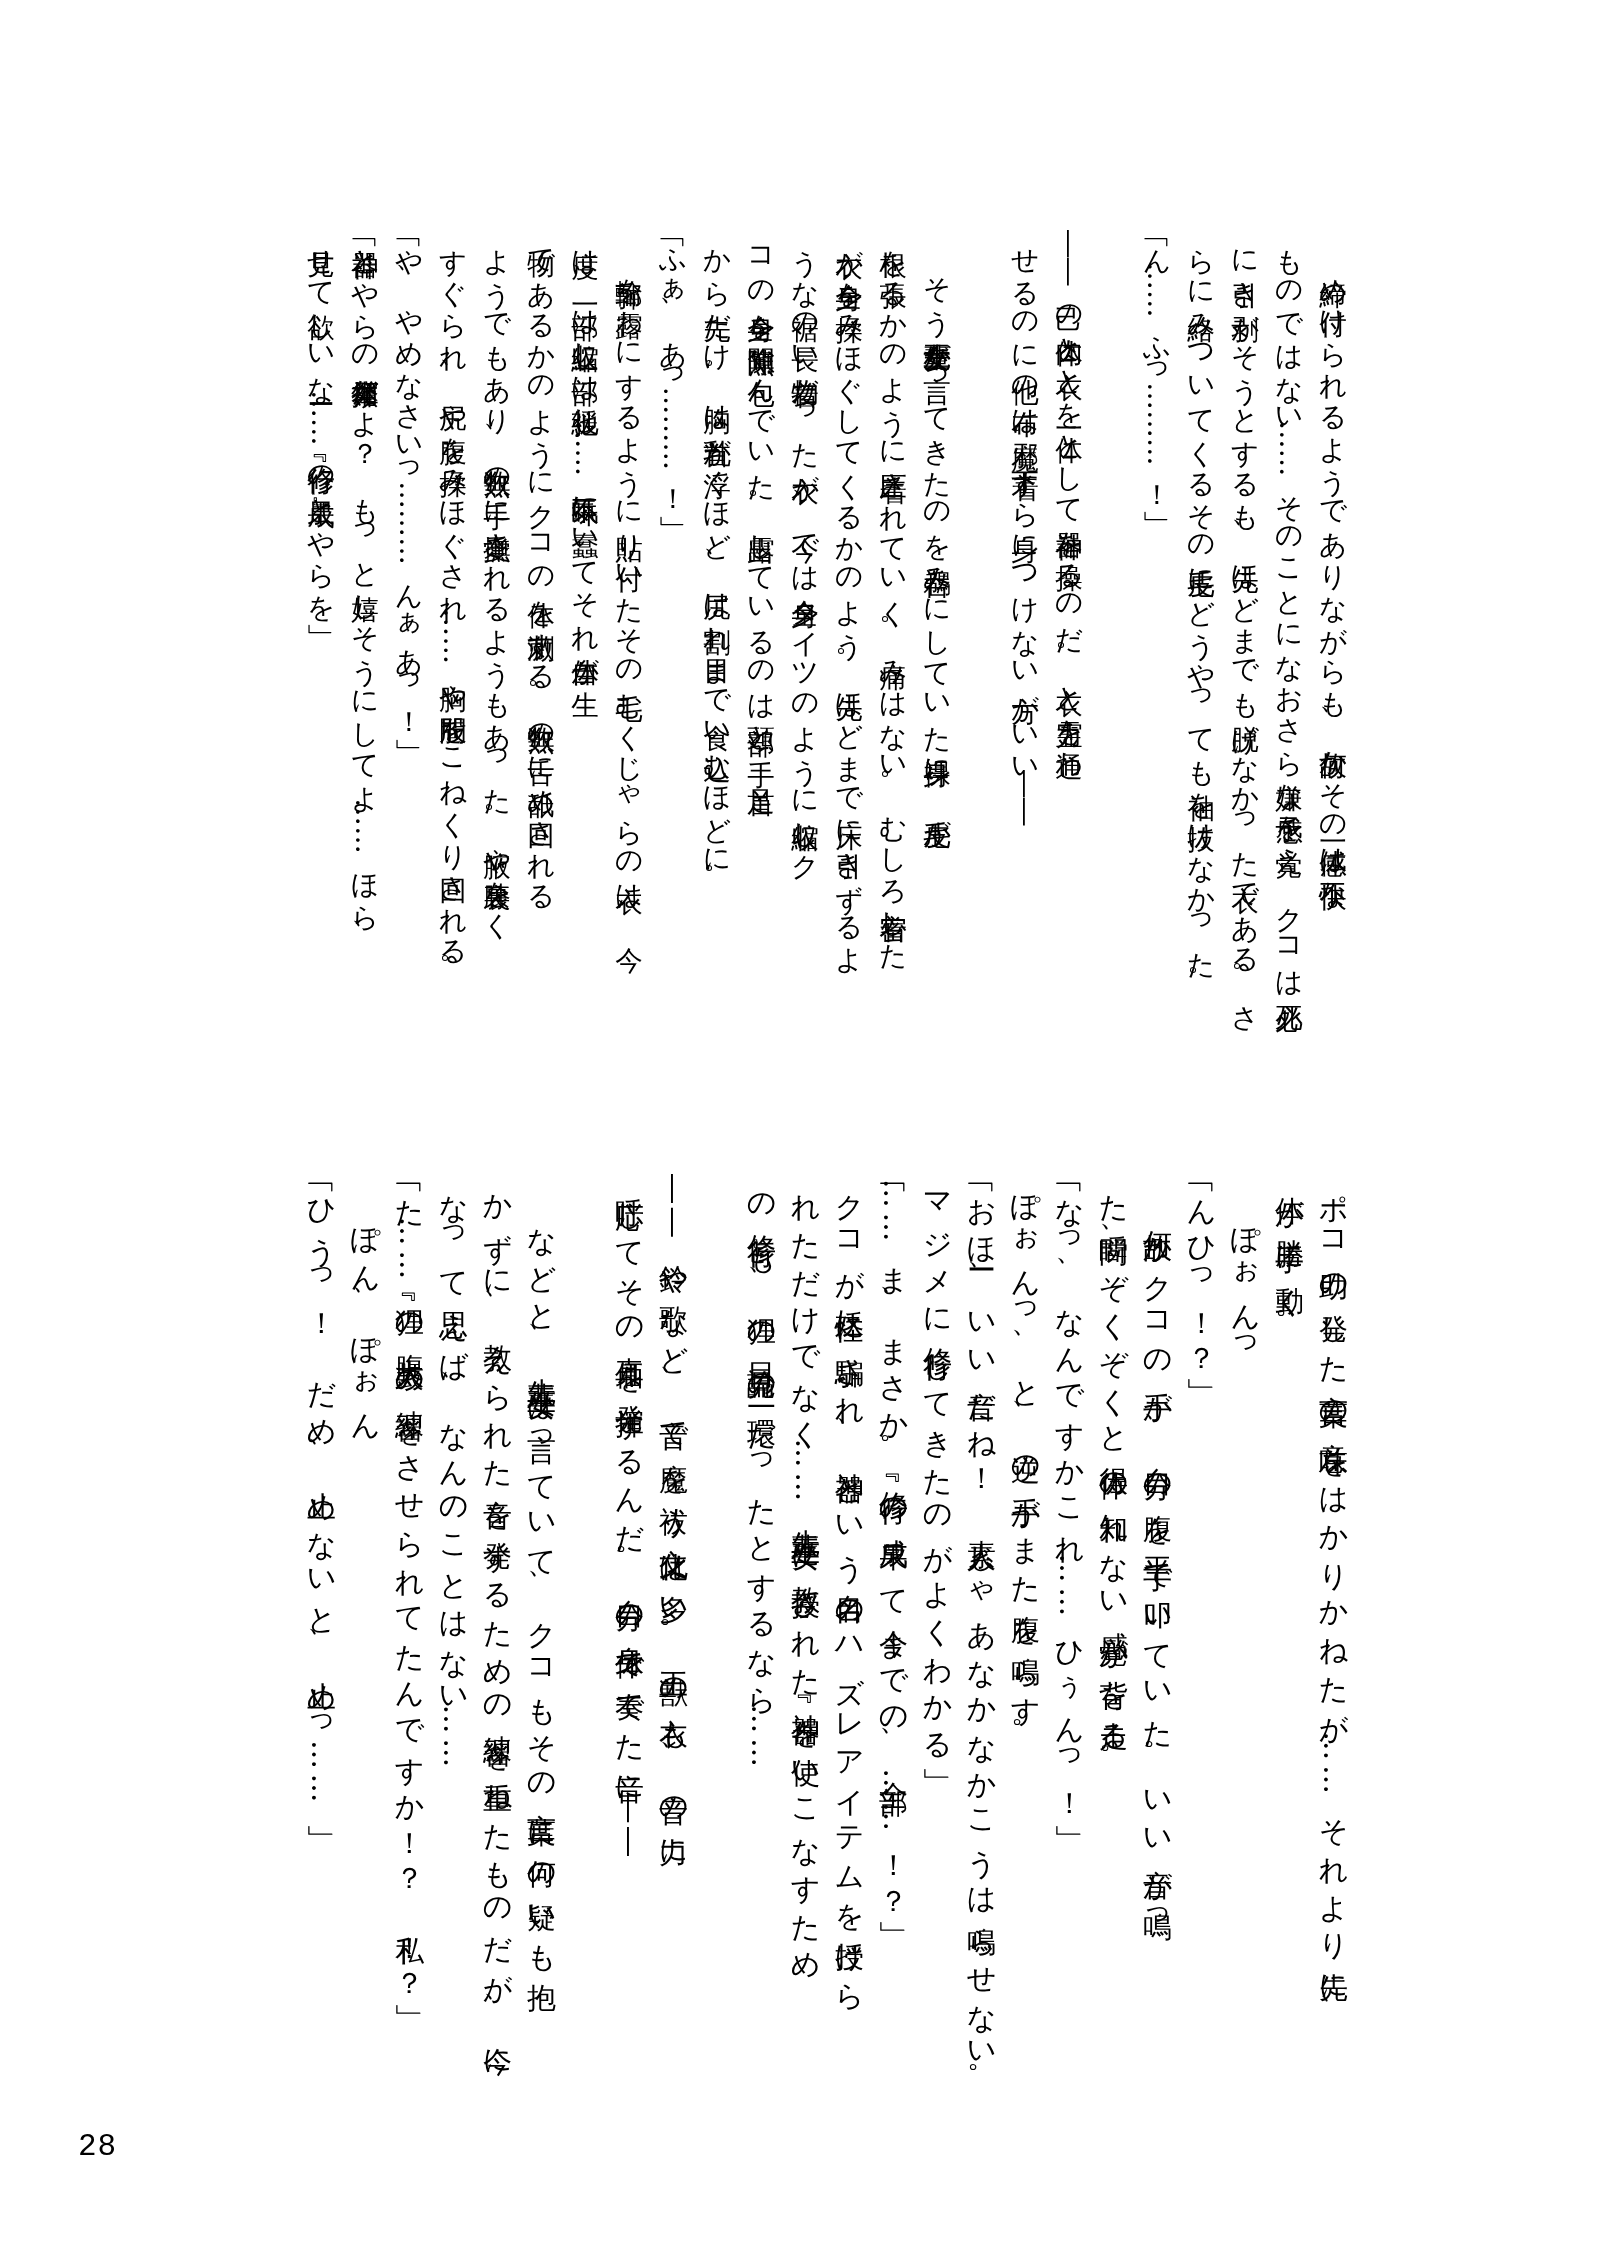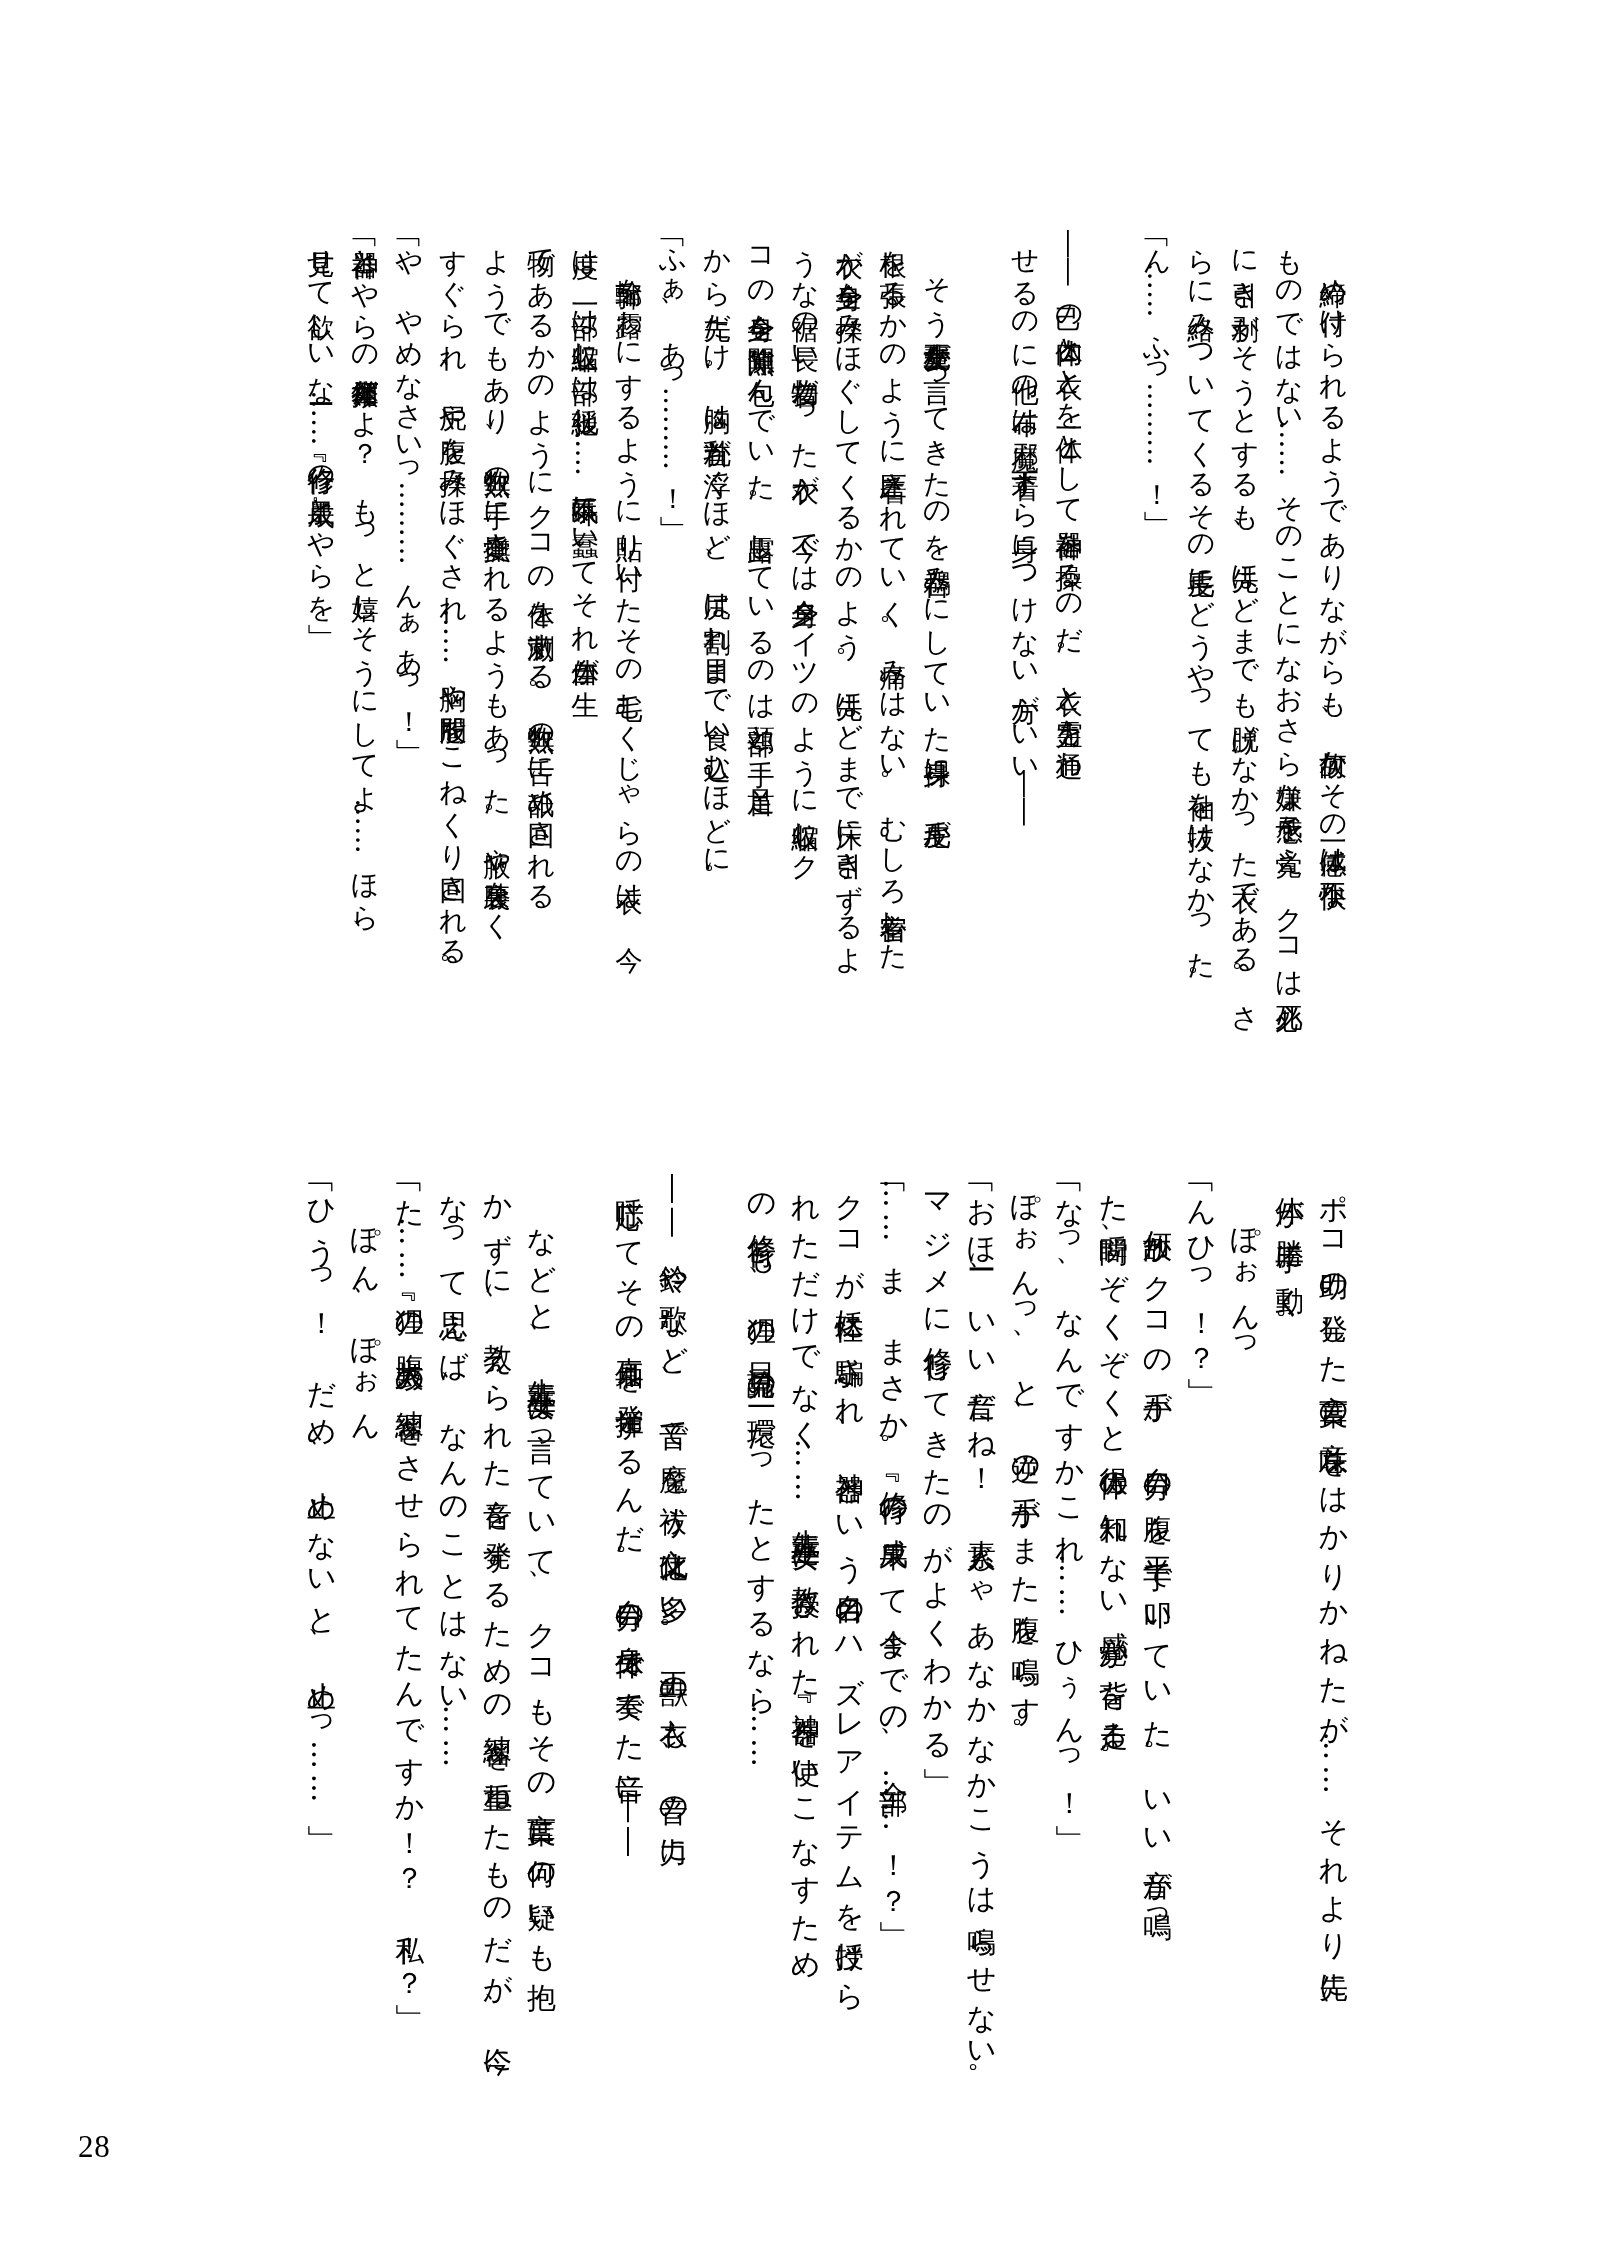--- a/index.html
+++ b/index.html
@@ -44,21 +44,21 @@
     right: 261px;
     height: 1036px;
     font-size: 29px;
     line-height: 44px;
     letter-spacing: 4.7px;
   }
   #page-number {
     position: absolute;
     left: 78px;
     top: 2129px;
-    font-family: Liberation Serif, serif;
+    font-family: Liberation Mono, monospace;
     font-size: 31px;
     letter-spacing: 0.8px;
     color: #000000;
   }
 </style>
 </head>
 <body>
 
 <div class="page">
 

